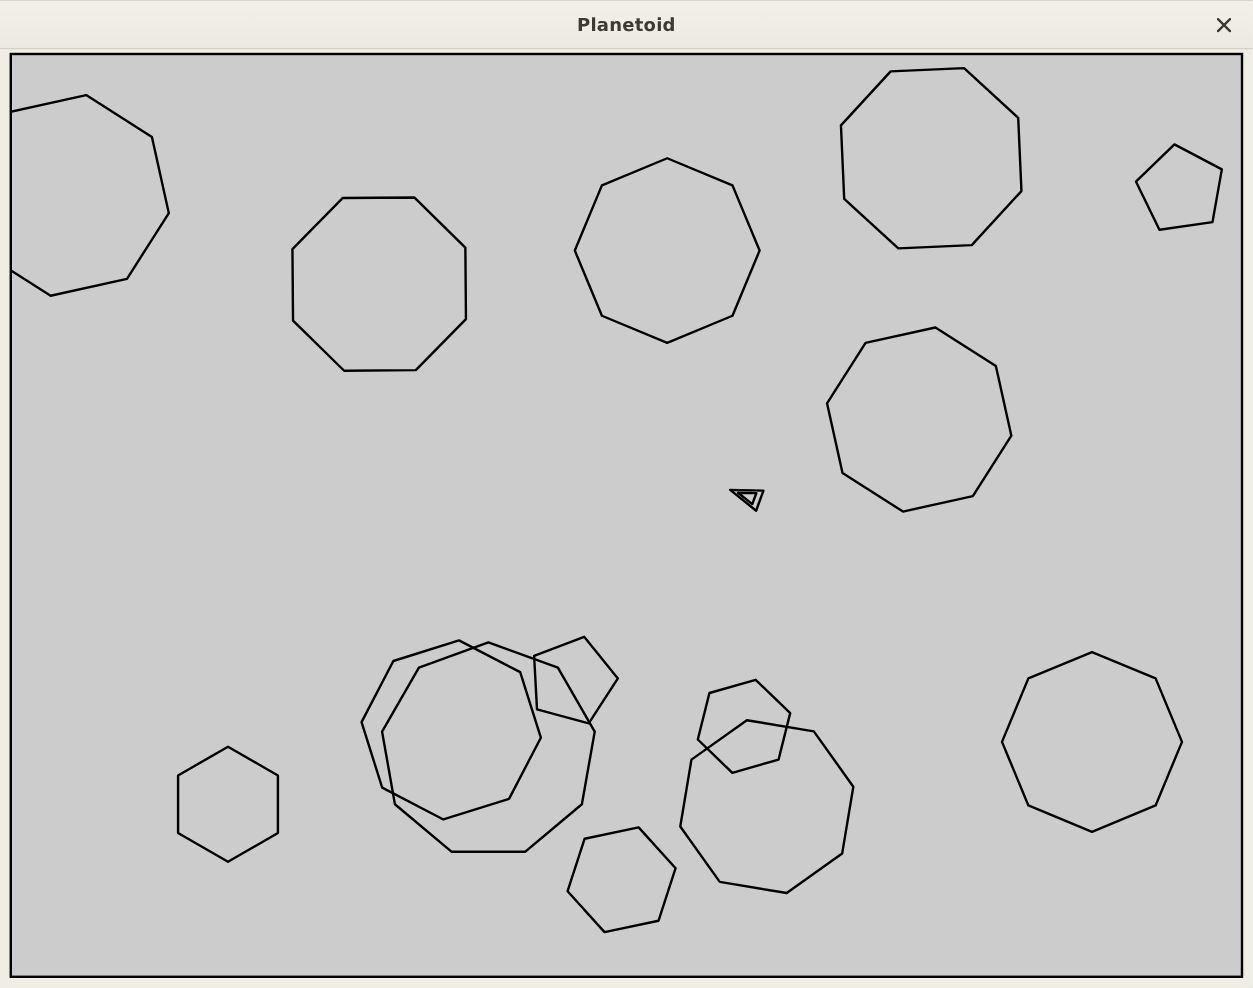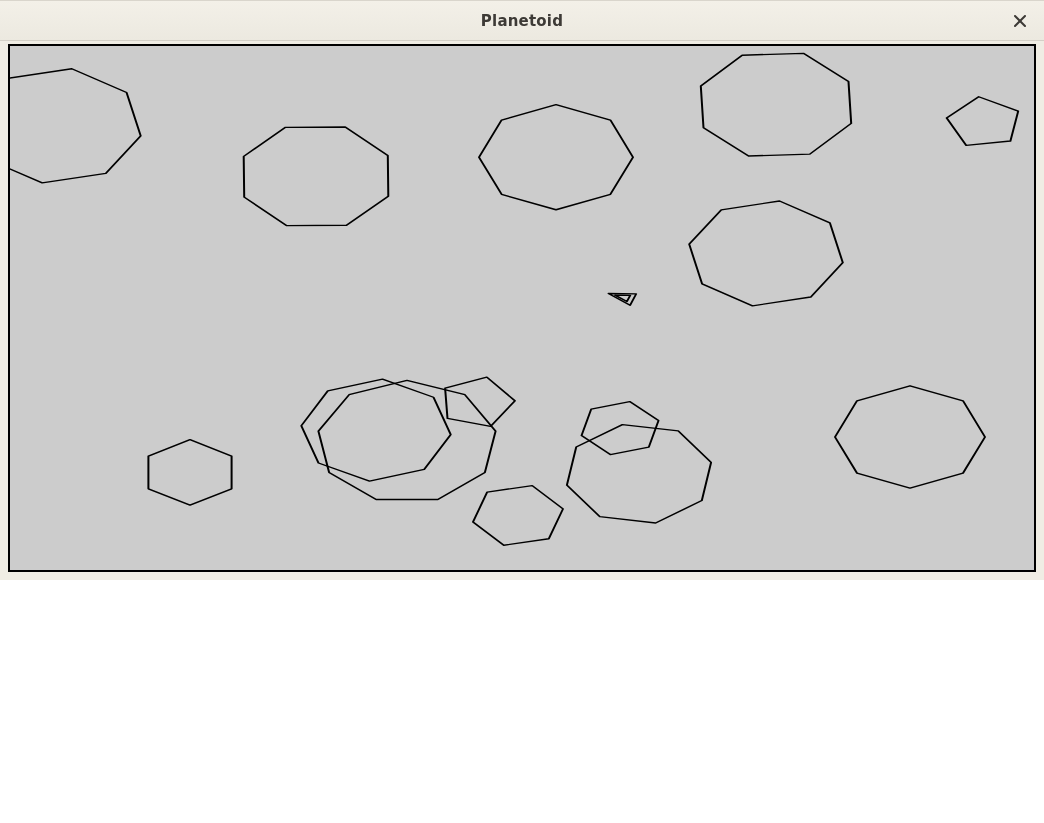--- a/index.html
+++ b/index.html
@@ -1,19 +1,19 @@
 <!DOCTYPE html>
 <html><head>
   <meta charset="utf-8">
   <style>
     * { margin: 0; padding: 0; box-sizing: border-box; }
     html, body { width: 1044px; height: 823px; overflow: hidden; font-family: "DejaVu Sans", "Liberation Sans", sans-serif; }
     .window {
       width: 1044px;
-      height: 580px;
+      height: 823px;
       background: #f0ede4;
       display: flex;
       flex-direction: column;
       border-top: 1px solid #d9d5cc;
     }
     .titlebar {
       height: 40px;
       background: linear-gradient(#f3f0e8, #ece9e0);
       border-bottom: 1px solid #d4d0c7;
       display: flex;

